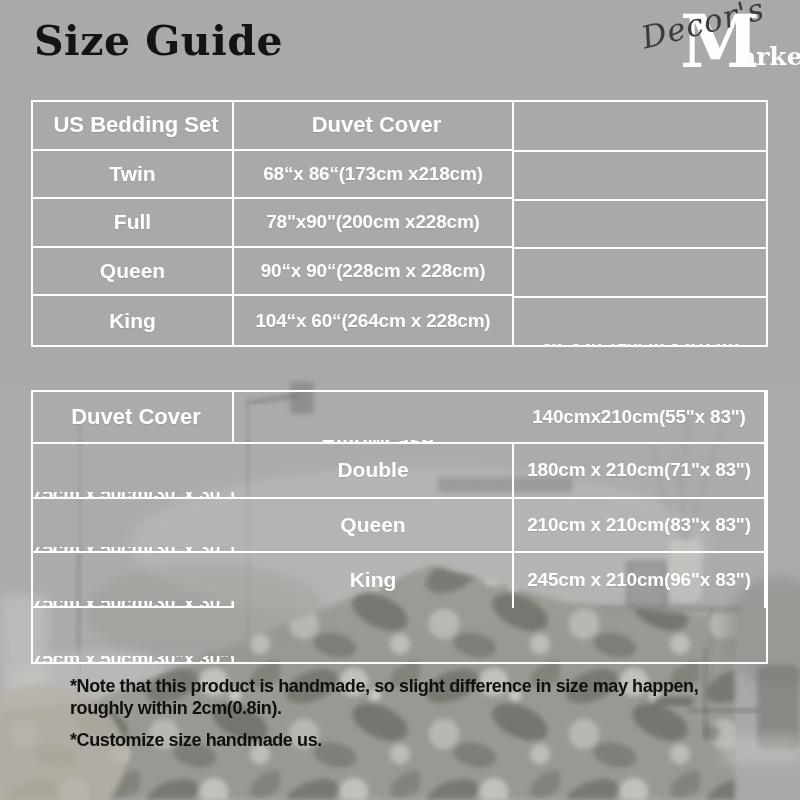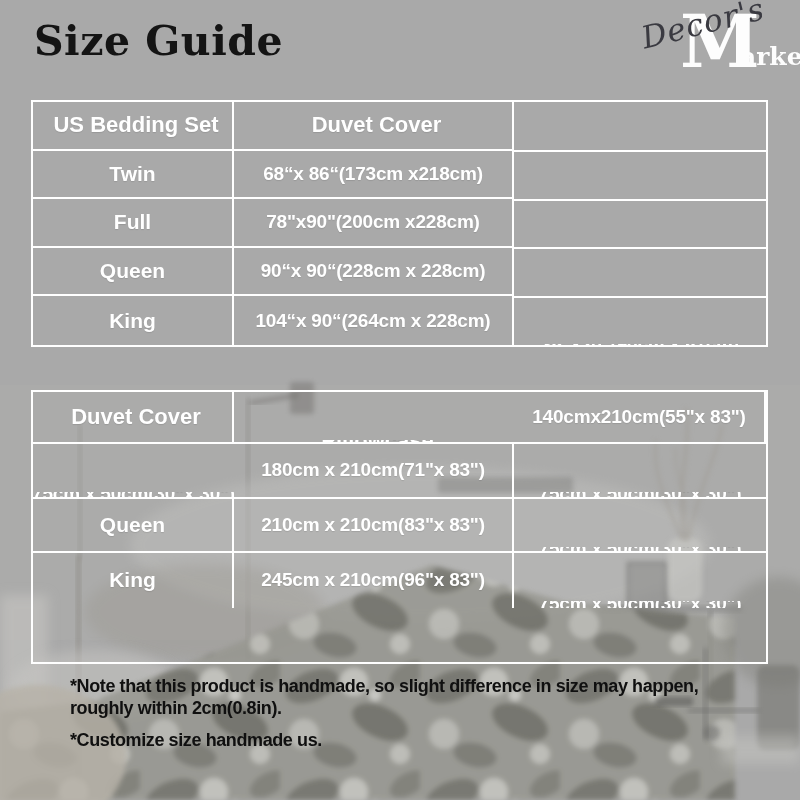--- a/index.html
+++ b/index.html
@@ -155,31 +155,32 @@
 
     <div class="cell lbl">Full</div>
     <div class="cell sz">78"x90"(200cm x228cm)</div>
     <div class="cell sz lc">35"x20"(90cm x 51cm)</div>
 
     <div class="cell lbl">Queen</div>
     <div class="cell sz">90“x 90“(228cm x 228cm)</div>
     <div class="cell sz lc">35"x20"(90cm x 51cm)</div>
 
     <div class="cell lbl lr">King</div>
-    <div class="cell sz lr">104“x 90“(264cm x 228cm)</div>
+    <div class="cell sz lr">104“x 60“(264cm x 228cm)</div>
     <div class="cell sz lc lr">35"x20"(90cm x 51cm)</div>
   </div>
 
   <div class="size-table t-au">
     <div class="cell h">Duvet Cover</div>
     <div class="cell h lc">Pillowcase</div>
 
     <div class="cell sz">140cmx210cm(55"x 83")</div>
     <div class="cell sz lc">75cm x 50cm(30"x 30")</div>
 
+    <div class="cell lbl">Double</div>
     <div class="cell sz">180cm x 210cm(71"x 83")</div>
     <div class="cell sz lc">75cm x 50cm(30"x 30")</div>
 
     <div class="cell lbl">Queen</div>
     <div class="cell sz">210cm x 210cm(83"x 83")</div>
     <div class="cell sz lc">75cm x 50cm(30"x 30")</div>
 
     <div class="cell lbl lr">King</div>
     <div class="cell sz lr">245cm x 210cm(96"x 83")</div>
     <div class="cell sz lc lr">75cm x 50cm(30"x 30")</div>

